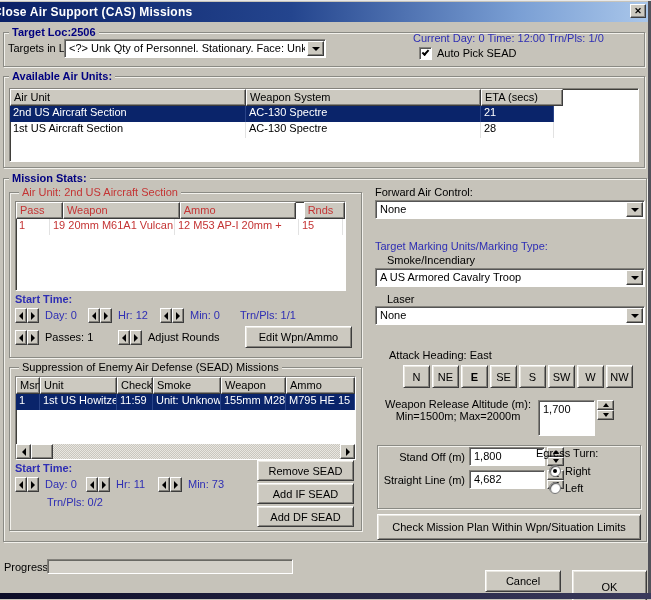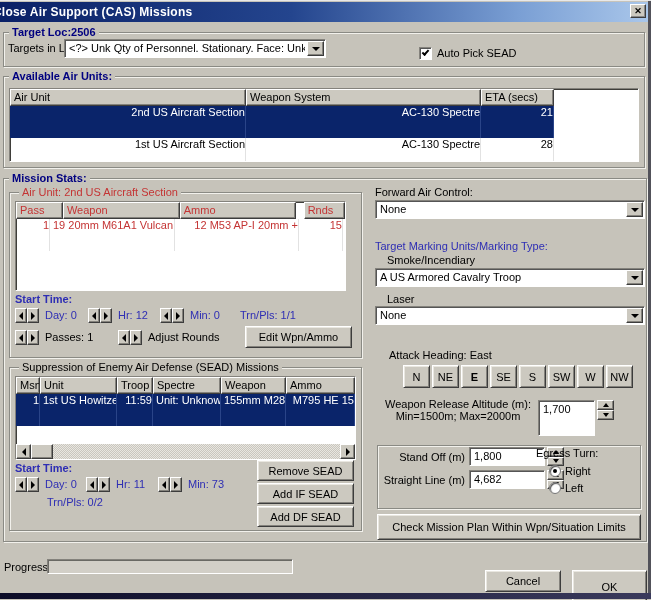--- a/index.html
+++ b/index.html
@@ -54,21 +54,21 @@
   .updown { position:absolute; width:17px; display:flex; flex-direction:column; }
   .updown .sbtn { flex:1; background:#ccc9c0; border:1px solid; border-color:#fff #3c3c3c #3c3c3c #fff;
     box-shadow:inset -1px -1px 0 #84827c; display:flex; align-items:center; justify-content:center; }
 
   
   .lv { position:absolute; background:#fff; border:1px solid; border-color:#84827c #fff #fff #84827c;
     box-shadow:inset 1px 1px 0 #3f3e3a; overflow:hidden; }
   .lv-head { display:flex; height:17px; }
   .lv-h { background:#ccc9c0; border:1px solid; border-color:#fff #3c3c3c #3c3c3c #fff;
     box-shadow:inset -1px -1px 0 #84827c; padding:1px 0 0 3px; white-space:nowrap; overflow:hidden; }
-  .lv-row { display:flex; height:32px;text-align:right; }
+  .lv-row { display:flex; height:16px; }
   .lv-c { padding:0 0 0 3px; white-space:nowrap; overflow:hidden; border-right:1px solid #e2e2e2; }
   .lv-row.sel { background:#0a246a; color:#fff; }
   .lv-row.sel .lv-c { border-right-color:#2a4488; }
 
   
   .hscroll { position:absolute; height:15px; background:#d9d6ce; display:flex; }
   .sc-btn { width:15px; height:15px; background:#ccc9c0; border:1px solid; border-color:#fff #3c3c3c #3c3c3c #fff;
     box-shadow:inset -1px -1px 0 #84827c; display:flex; align-items:center; justify-content:center; }
   .sc-thumb { width:22px; height:15px; background:#ccc9c0; border:1px solid; border-color:#fff #3c3c3c #3c3c3c #fff;
     box-shadow:inset -1px -1px 0 #84827c; }
@@ -99,33 +99,34 @@
   <div class="grp" style="left:3px; top:31px; width:642px; height:35px;">
     <span class="grp-label navy" style="left:5px;">Target Loc:2506</span>
   </div>
   <span class="lbl" style="left:8px; top:41px;">Targets in Loc:</span>
   <div class="combo" style="left:64px; top:38px; width:262px;">
     <span class="combo-val">&lt;?&gt; Unk Qty of Personnel.  Stationary.  Face: Unk..</span>
     <span class="combo-btn">
         <span class="arr-down"></span>
       </span>
   </div>
+  <span class="lbl blue" style="left:413px; top:31px;">Current Day: 0 Time: 12:00 Trn/Pls: 1/0</span>
   <span class="checkbox" style="left:419px; top:46px;">
       <span class="checkmark"></span>
     </span>
   <span class="lbl" style="left:437px; top:46px;">Auto Pick SEAD</span>
 
   <div class="grp" style="left:3px; top:75px; width:642px; height:92px;">
     <span class="grp-label navy" style="left:5px;">Available Air Units:</span>
   </div>
   <div class="lv" style="left:9px; top:87px; width:630px; height:74px;">
     <div class="lv-head">
       <div class="lv-h" style="width:236px;"><span>Air Unit</span></div>
       <div class="lv-h" style="width:235px;"><span>Weapon System</span></div>
-      <div class="lv-h" style="width:73px;"><span>ETA (secs)</span></div>
+      <div class="lv-h" style="width:82px;"><span>ETA (secs)</span></div>
     </div>
     <div class="lv-row sel" style="width:544px;">
       <div class="lv-c" style="width:236px;">2nd US Aircraft Section</div>
       <div class="lv-c" style="width:235px;">AC-130 Spectre</div>
       <div class="lv-c" style="width:73px;">21</div>
     </div>
     <div class="lv-row" style="width:544px;">
       <div class="lv-c" style="width:236px;">1st US Aircraft Section</div>
       <div class="lv-c" style="width:235px;">AC-130 Spectre</div>
       <div class="lv-c" style="width:73px;">28</div>
@@ -204,22 +205,22 @@
       <span>Edit Wpn/Ammo</span>
     </div>
 
   <div class="grp" style="left:9px; top:366px; width:353px; height:164px;">
     <span class="grp-label" style="left:9px;">Suppression of Enemy Air Defense (SEAD) Missions</span>
   </div>
   <div class="lv" style="left:15px; top:375px; width:341px; height:84px;">
     <div class="lv-head">
       <div class="lv-h" style="width:24px;"><span>Msn</span></div>
       <div class="lv-h" style="width:77px;"><span>Unit</span></div>
-      <div class="lv-h" style="width:36px;"><span>Troop</span></div>
-      <div class="lv-h" style="width:68px;"><span>Spectre</span></div>
+      <div class="lv-h" style="width:36px;"><span>Check</span></div>
+      <div class="lv-h" style="width:68px;"><span>Smoke</span></div>
       <div class="lv-h" style="width:65px;"><span>Weapon</span></div>
       <div class="lv-h" style="width:69px;"><span>Ammo</span></div>
     </div>
     <div class="lv-row sel">
       <div class="lv-c" style="width:24px;">1</div>
       <div class="lv-c" style="width:77px;">1st US Howitzer</div>
       <div class="lv-c" style="width:36px;">11:59</div>
       <div class="lv-c" style="width:68px;">Unit: Unknown</div>
       <div class="lv-c" style="width:65px;">155mm M284</div>
       <div class="lv-c" style="width:69px;">M795  HE  15</div>

